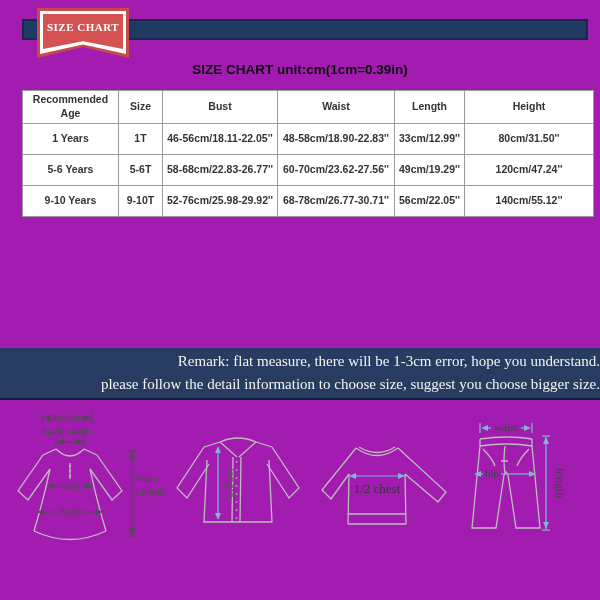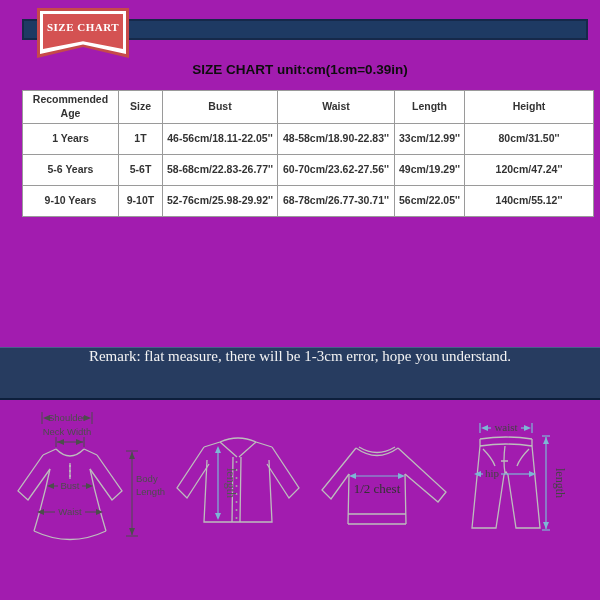--- a/index.html
+++ b/index.html
@@ -20,21 +20,21 @@
          font-weight:bold;font-size:13.5px;color:#0d0d0d;}
   
   table.size{position:absolute;left:22px;top:84px;width:571px;border-collapse:collapse;table-layout:fixed;margin-top:6px;}
   table.size th,table.size td{border:1px solid #9a9a9a;text-align:center;vertical-align:middle;
          font-size:10.5px;font-weight:bold;color:#333;padding:1px 2px;line-height:1.3;background:#fff;}
   table.size th{height:30px;}
   table.size td{height:28px;}
   
   .remark{position:absolute;left:0;top:347px;width:600px;height:53px;background:#273c60;
           border-top:1px solid #46608a;border-bottom:2px solid #0d1f3c;box-sizing:border-box;
-          display:flex;justify-content:space-evenly;align-items:flex-start;
+          display:flex;flex-direction:column;justify-content:space-evenly;align-items:flex-end;
           color:#f4f4f4;font-family:"Liberation Serif",serif;font-size:15px;}
   
   .diag{position:absolute;}
   svg text{font-family:"Liberation Sans",sans-serif;}
   svg text.serif{font-family:"Liberation Serif",serif;}
   .sk{stroke:#bdbdbd;stroke-width:1.3;fill:none;}
   .dk{stroke:#4d4d4d;stroke-width:1;fill:none;}
   .bl{stroke:#7db7d5;stroke-width:1.2;fill:none;}
   .dkf{fill:#4d4d4d;stroke:none;}
   .blf{fill:#7db7d5;stroke:none;}
@@ -94,20 +94,21 @@
       <td>52-76cm/25.98-29.92''</td>
       <td>68-78cm/26.77-30.71''</td>
       <td>56cm/22.05''</td>
       <td>140cm/55.12''</td>
     </tr>
   </tbody>
     </table>
 
   <div class="remark">
     <div>Remark: flat measure, there will be 1-3cm error, hope you understand.</div>
+    <div>please follow the detail information to choose size, suggest you choose bigger size.</div>
   </div>
 
   <svg class="diag" style="left:10px;top:402px" width="158" height="165" viewBox="0 0 158 165">
 
     <line class="dk" x1="32" y1="10" x2="32" y2="22"></line>
       <line class="dk" x1="82" y1="10" x2="82" y2="22"></line>
     <path class="dkf" d="M33,16 l7,-3 v6 z"></path>
       <path class="dkf" d="M81,16 l-7,-3 v6 z"></path>
     <line class="dk" x1="39" y1="16" x2="42" y2="16"></line>
       <line class="dk" x1="72" y1="16" x2="75" y2="16"></line>

